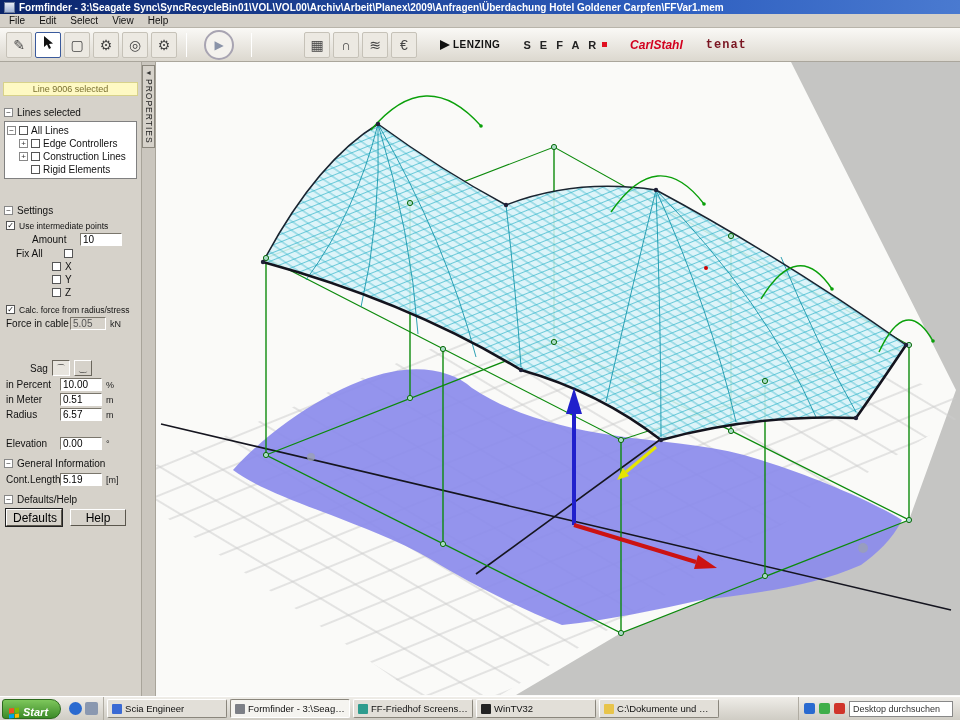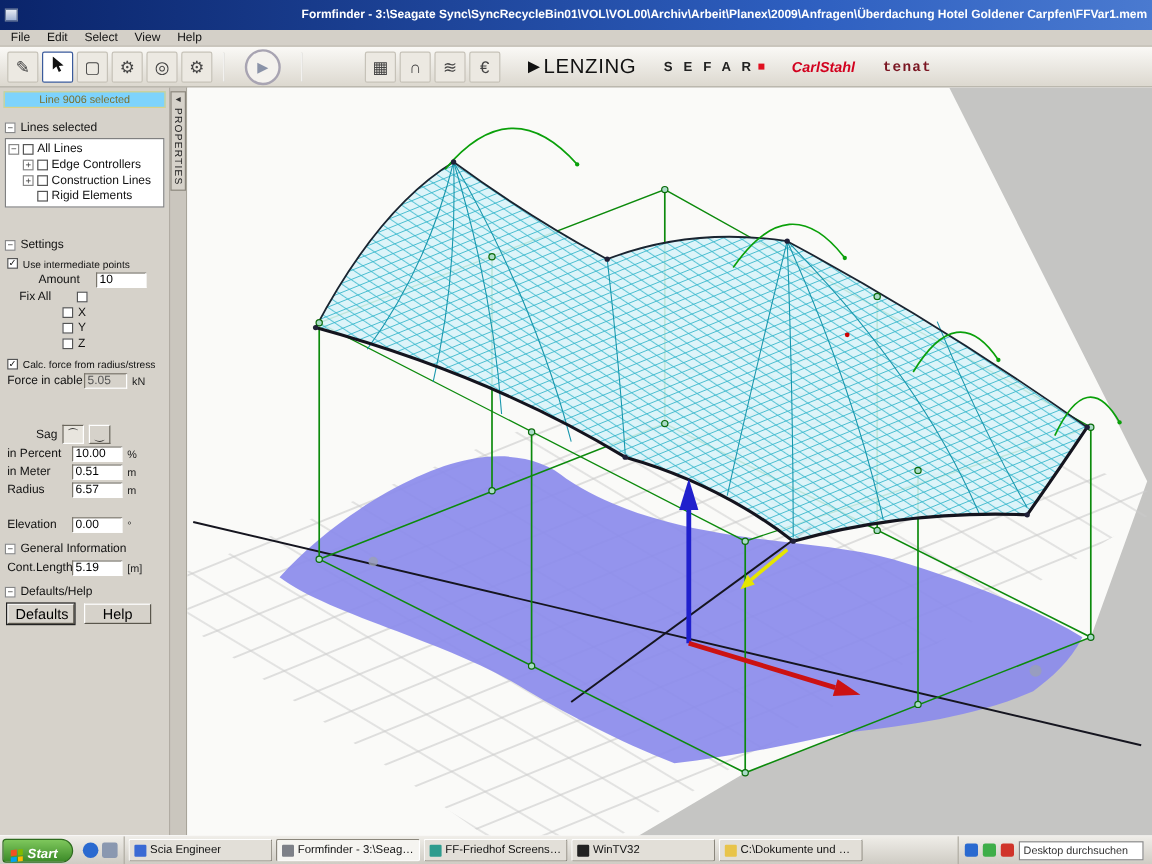--- a/index.html
+++ b/index.html
@@ -1,47 +1,47 @@
 <!DOCTYPE html>
 <html><head>
 <meta charset="utf-8">
 <style>
   html,body{margin:0;padding:0;background:#555;}
   *{box-sizing:border-box;}
   .screen{width:960px;height:720px;display:flex;flex-direction:column;overflow:hidden;
           font-family:"Liberation Sans",sans-serif;background:#d4d0c8;color:#111;}
 
   
-  .titlebar{height:25px;flex:none;background:linear-gradient(to right,#0a246a,#2e5fc0 70%,#4a7ad0);
-            color:#fff;display:flex;align-items:center;gap:4px;padding:0 4px;font-size:10px;font-weight:bold;white-space:nowrap;overflow:hidden;justify-content:space-between;}
+  .titlebar{height:14px;flex:none;background:linear-gradient(to right,#0a246a,#2e5fc0 70%,#4a7ad0);
+            color:#fff;display:flex;align-items:center;gap:4px;padding:0 4px;font-size:10px;font-weight:bold;white-space:nowrap;overflow:hidden;}
   .appicon{width:11px;height:11px;flex:none;background:linear-gradient(#e8ecf4,#9fb2d4);border:1px solid #6a7a9a;}
 
   
   .menubar{height:14px;flex:none;background:#d4d0c8;display:flex;align-items:center;font-size:10px;border-bottom:1px solid #b8b4aa;padding-left:2px;}
   .menu-item{padding:0 7px;}
 
   
   .toolbar{height:34px;flex:none;background:linear-gradient(#faf9f6,#dcd8cf);display:flex;align-items:center;border-bottom:1px solid #aaa69c;padding:0 6px;gap:3px;}
   .tbtn{width:26px;height:26px;background:#ece9e2;border:1px solid #c6c2b8;border-radius:2px;display:flex;align-items:center;justify-content:center;font-size:14px;color:#444;flex:none;}
   .tbtn.pressed{background:#fff;border-color:#3a5a9c;}
   .tbtn.big{width:30px;height:30px;border-radius:50%;border:2px solid #a8a4b2;color:#8a93a8;font-size:12px;background:#f4f2ee;margin:0 8px;}
   .tsep{width:1px;height:24px;background:#b0aca2;border-right:1px solid #fff;margin:0 6px;flex:none;}
   .gap40{width:40px;flex:none;}
   .logo{margin-left:20px;white-space:nowrap;display:flex;align-items:center;gap:3px;}
   .lz-mark{width:0;height:0;border-left:10px solid #111;border-top:5px solid transparent;border-bottom:5px solid transparent;display:inline-block;}
-  .logo-lenzing{font-weight:normal;font-size:17px;color:#111;letter-spacing:.5px;}
+  .logo-lenzing{font-weight:bold;font-size:10px;color:#111;letter-spacing:.5px;}
   .logo-sefar{font-size:11px;letter-spacing:3px;font-weight:bold;color:#222;}
   .red-sq{width:5px;height:5px;background:#e01020;display:inline-block;}
   .logo-carlstahl{color:#d2001e;font-weight:bold;font-style:italic;font-size:12px;}
   .logo-tensinet{color:#7a1622;font-weight:bold;font-size:12px;letter-spacing:1px;font-family:"Liberation Mono",monospace;}
 
   
   .main{flex:1;display:flex;min-height:0;}
   .panel{width:142px;flex:none;background:#d6d2ca;border-right:1px solid #a8a49a;padding:2px 0;font-size:10px;display:flex;flex-direction:column;overflow:hidden;}
-  .sel-banner{background:#7dd3fc;border:1px solid #d8d28a;color:#7a7030;text-align:center;font-size:9px;padding:1px 0;margin:1px 3px 4px;}
+  .sel-banner{background:#fef9c3;border:1px solid #d8d28a;color:#7a7030;text-align:center;font-size:9px;padding:1px 0;margin:18px 3px 4px;}
   .sect-head{display:flex;align-items:center;gap:4px;margin:7px 4px 3px;font-size:10px;}
   .xp{width:9px;height:9px;border:1px solid #888;background:#fff;font-size:8px;line-height:7px;text-align:center;color:#333;flex:none;}
   .tree{background:#fff;border:1px solid #808080;margin:0 4px;padding:2px;height:58px;overflow:hidden;}
   .trow{display:flex;align-items:center;gap:3px;height:13px;white-space:nowrap;}
   .indent1{padding-left:12px;}.indent2{padding-left:24px;}
   .cb{width:9px;height:9px;border:1px solid #555;background:#fff;font-size:8px;line-height:8px;text-align:center;color:#111;flex:none;}
   .row{display:flex;align-items:center;gap:4px;padding:1px 6px;min-height:13px;white-space:nowrap;}
   .lbl{color:#111;}
   .w46{width:44px;flex:none;}.w52{width:50px;flex:none;}.w60{width:60px;flex:none;}
   .ipt{width:42px;height:13px;font-size:10px;font-family:inherit;border:1px solid;border-color:#7a766c #fff #fff #7a766c;background:#fff;padding:0 2px;}

